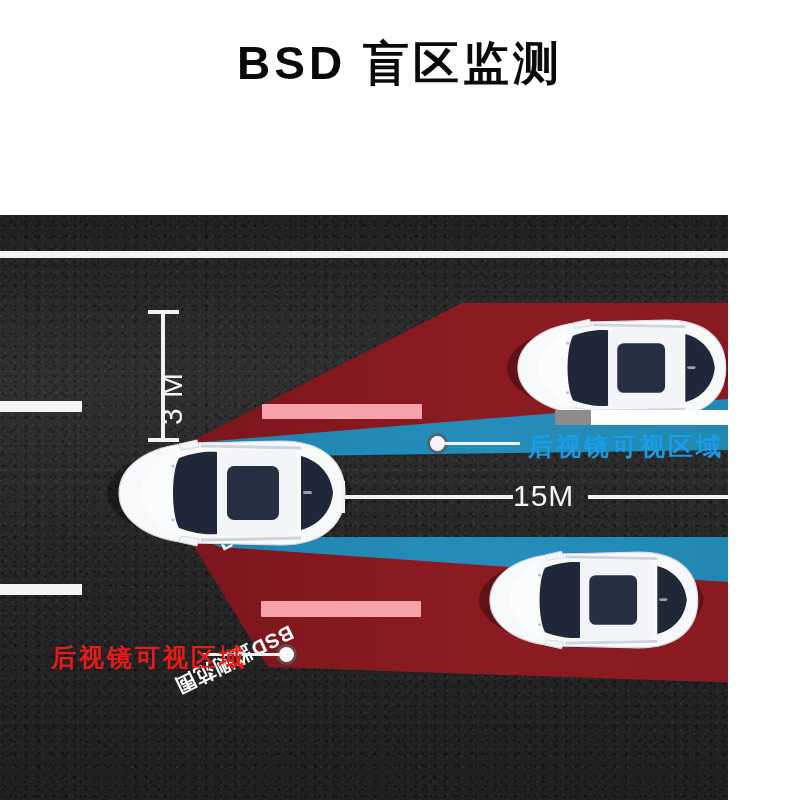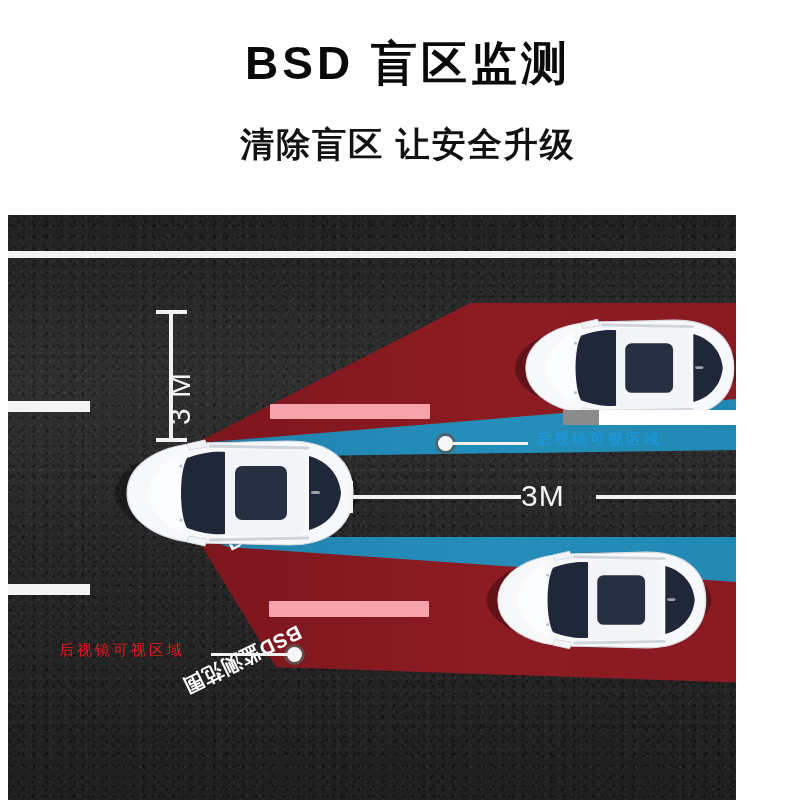--- a/index.html
+++ b/index.html
@@ -1,20 +1,20 @@
 <!DOCTYPE html>
 <html lang="zh"><head>
 <meta charset="utf-8">
 <title>BSD</title>
 <style>
   html,body{margin:0;padding:0;background:#ffffff;}
   body{width:800px;height:800px;overflow:hidden;
        font-family:"Liberation Sans","DejaVu Sans",sans-serif;}
 
-  #page{position:relative;width:728px;height:800px;background:#22c55e;overflow:hidden;margin-left:8px;}
+  #page{position:relative;width:728px;height:800px;background:#22c55e;overflow:hidden;}
 
   
   .header{position:absolute;left:0;top:0;width:800px;height:215px;background:#ffffff;}
   .title{position:absolute;left:0;top:33px;width:800px;text-align:center;
          font-size:46px;font-weight:bold;color:#0a0a0a;letter-spacing:4px;
          font-family:"Liberation Sans","DejaVu Sans",sans-serif;}
   .subtitle{position:absolute;left:0;top:122px;width:800px;text-align:center;
             font-size:34px;font-weight:bold;color:#121212;letter-spacing:2px;
             font-family:"Liberation Sans","DejaVu Sans",sans-serif;}
 
@@ -50,39 +50,38 @@
   .meas-line{position:absolute;background:#f2f2f2;}
   .meas-cap{position:absolute;background:#f2f2f2;}
   .meas-text{position:absolute;color:#f4f4f4;font-size:30px;letter-spacing:1px;
              font-family:"Liberation Sans","DejaVu Sans",sans-serif;white-space:nowrap;}
   .meas-text.vert{transform:rotate(-90deg);transform-origin:left top;}
 
   
   .callout-line{position:absolute;height:3px;background:#f2f2f2;}
   .callout-dot{position:absolute;width:15px;height:15px;border-radius:50%;
                background:#f6f6f6;box-shadow:0 0 0 3px rgba(90,90,90,.75);}
-  .lbl{position:absolute;white-space:nowrap;font-weight:normal;font-size:15px;
+  .lbl{position:absolute;white-space:nowrap;font-weight:bold;font-size:25px;
        letter-spacing:3px;font-family:"Liberation Sans","DejaVu Sans",sans-serif;}
 
   
   .zone-text{position:absolute;white-space:nowrap;color:#ffffff;font-weight:bold;
              font-size:20px;letter-spacing:1px;
              font-family:"Liberation Sans","DejaVu Sans",sans-serif;}
 
   .white-bar{position:absolute;background:#ffffff;}
   .white-bar-gray{position:absolute;background:#8c8c8c;}
 </style>
 </head>
 <body>
 
 <div id="page">
 
   <div class="header">
     <div class="title">BSD 盲区监测</div>
-    <div class="subtitle">清除盲区 让安全升级</div>
   </div>
 
   <div class="road">
     <div class="road-tex"></div>
     <div class="road-shade"></div>
 
     <div class="lane-solid" style="top:36px;"></div>
 
     <div class="lane-dash" style="top:186px;width:82px;"></div>
     <div class="lane-dash" style="top:369px;width:82px;"></div>
@@ -183,21 +182,21 @@
     <div>
       <div class="meas-cap" style="left:148px;top:95px;width:31px;height:4px;"></div>
       <div class="meas-line" style="left:161px;top:95px;width:4px;height:132px;"></div>
       <div class="meas-cap" style="left:148px;top:223px;width:31px;height:4px;"></div>
       <div class="meas-text vert" style="left:155px;top:210px;">3 M</div>
     </div>
 
     <div>
       <div class="meas-cap" style="left:341px;top:266px;width:4px;height:32px;"></div>
       <div class="meas-line" style="left:341px;top:280px;width:172px;height:4px;"></div>
-      <div class="meas-text" style="left:513px;top:264px;">3M</div>
+      <div class="meas-text" style="left:513px;top:264px;">15M</div>
       <div class="meas-line" style="left:588px;top:280px;width:156px;height:4px;"></div>
       <div class="meas-cap" style="left:742px;top:266px;width:4px;height:32px;"></div>
     </div>
 
     <div class="white-bar" style="left:555px;top:195px;width:220px;height:15px;"></div>
     <div class="white-bar-gray" style="left:555px;top:195px;width:36px;height:15px;"></div>
 
     <div>
       <div class="callout-dot" style="left:430px;top:221px;"></div>
       <div class="callout-line" style="left:445px;top:227px;width:75px;"></div>

